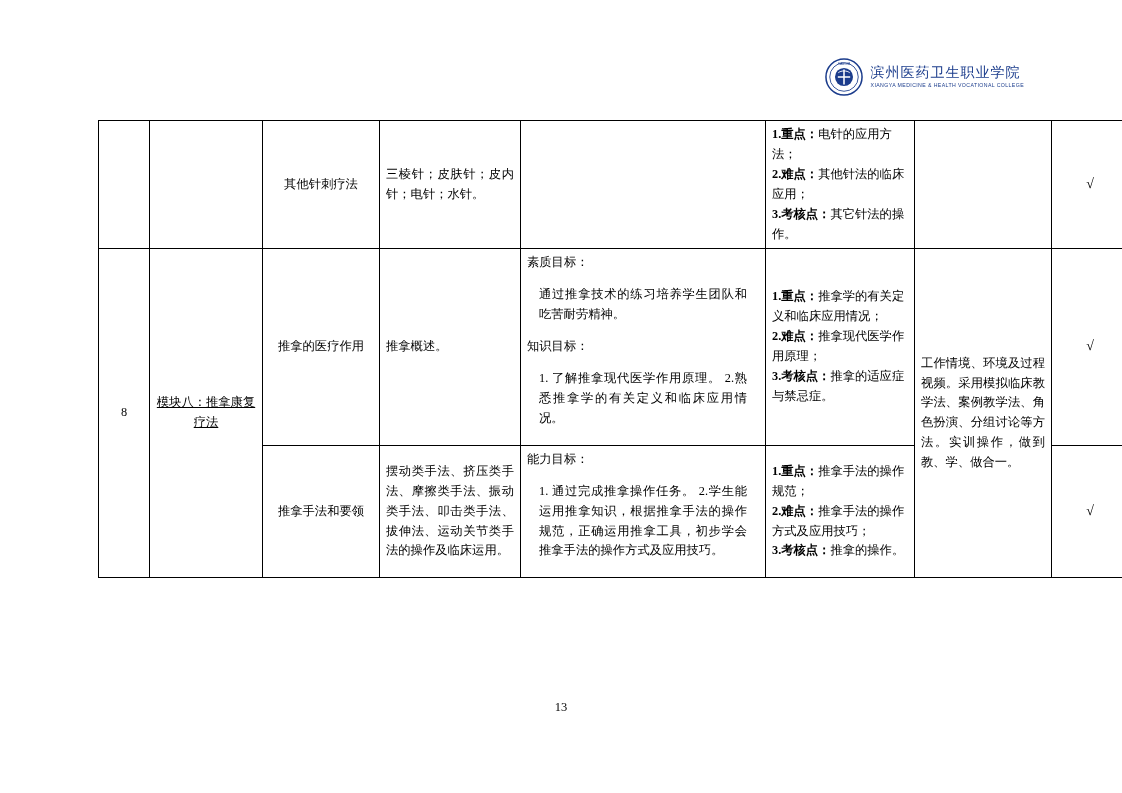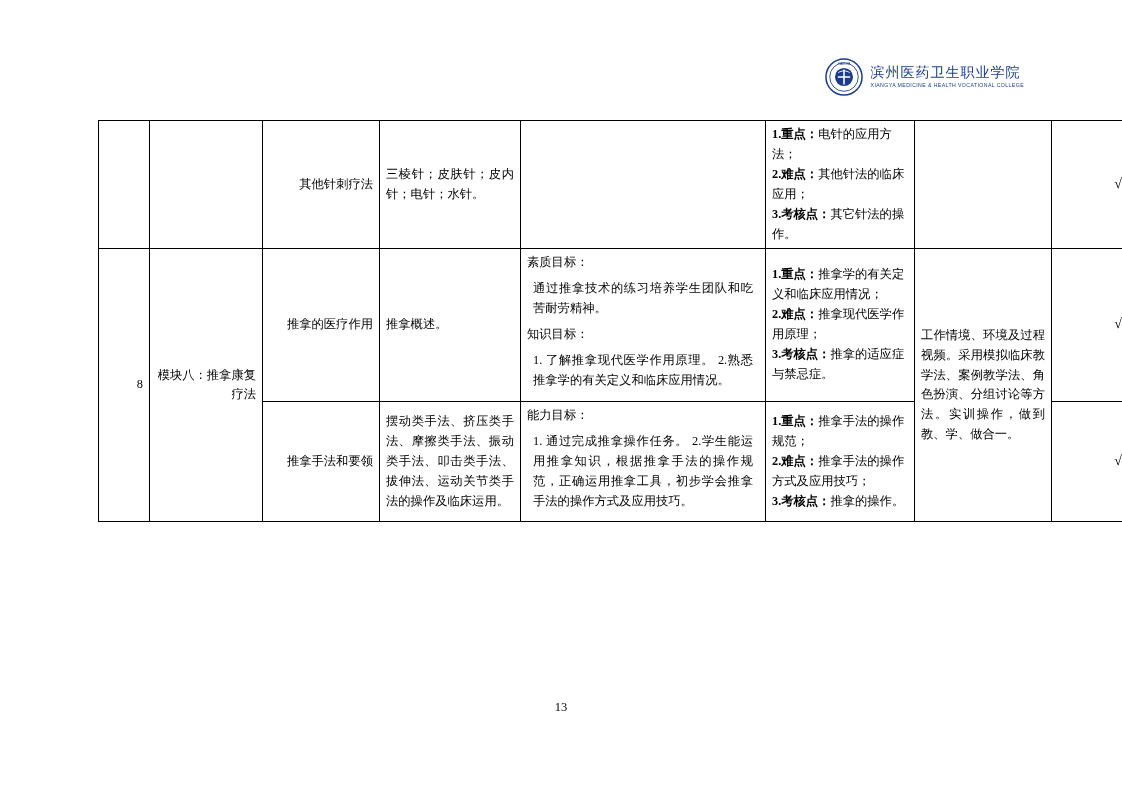--- a/index.html
+++ b/index.html
@@ -70,41 +70,41 @@
   }
   table.doc-table td {
     border: 1px solid #000000;
     vertical-align: middle;
     padding: 4px 6px;
     font-size: 12.3px;
     line-height: 1.62;
     font-family: "Liberation Serif", "DejaVu Serif", serif;
   }
   .c-num   { width: 38px;  text-align: center; }
-  .c-mod   { width: 100px; text-align: center; }
+  .c-mod   { width: 100px; text-align: center; text-decoration: underline; }
   .c-topic { width: 104px; text-align: center; }
   .c-content { width: 128px; text-align: left; }
   .c-goals { width: 232px; text-align: left; vertical-align: top; }
   .c-points { width: 136px; text-align: left; vertical-align: top; }
   .c-method { width: 124px; text-align: left; }
   .c-check { width: 64px; text-align: center; }
 
   .cell-top { vertical-align: top; }
 
   .just {
     text-align: justify;
     text-justify: inter-ideograph;
   }
-  .ctr { text-align: right; margin-left: 12px; }
+  .ctr { text-align: center; margin-left: 12px; }
 
   b, .bold { font-weight: bold; }
 
   .pline { margin: 0; }
   .goal-head { font-weight: normal; margin: 0; }
-  .goal-body { margin: 6px; }
+  .goal-body { margin: 12px; }
 
   .check {
     font-size: 14px;
     line-height: 1;
   }
 
   
   .page-num {
     position: absolute;
     left: 0;

